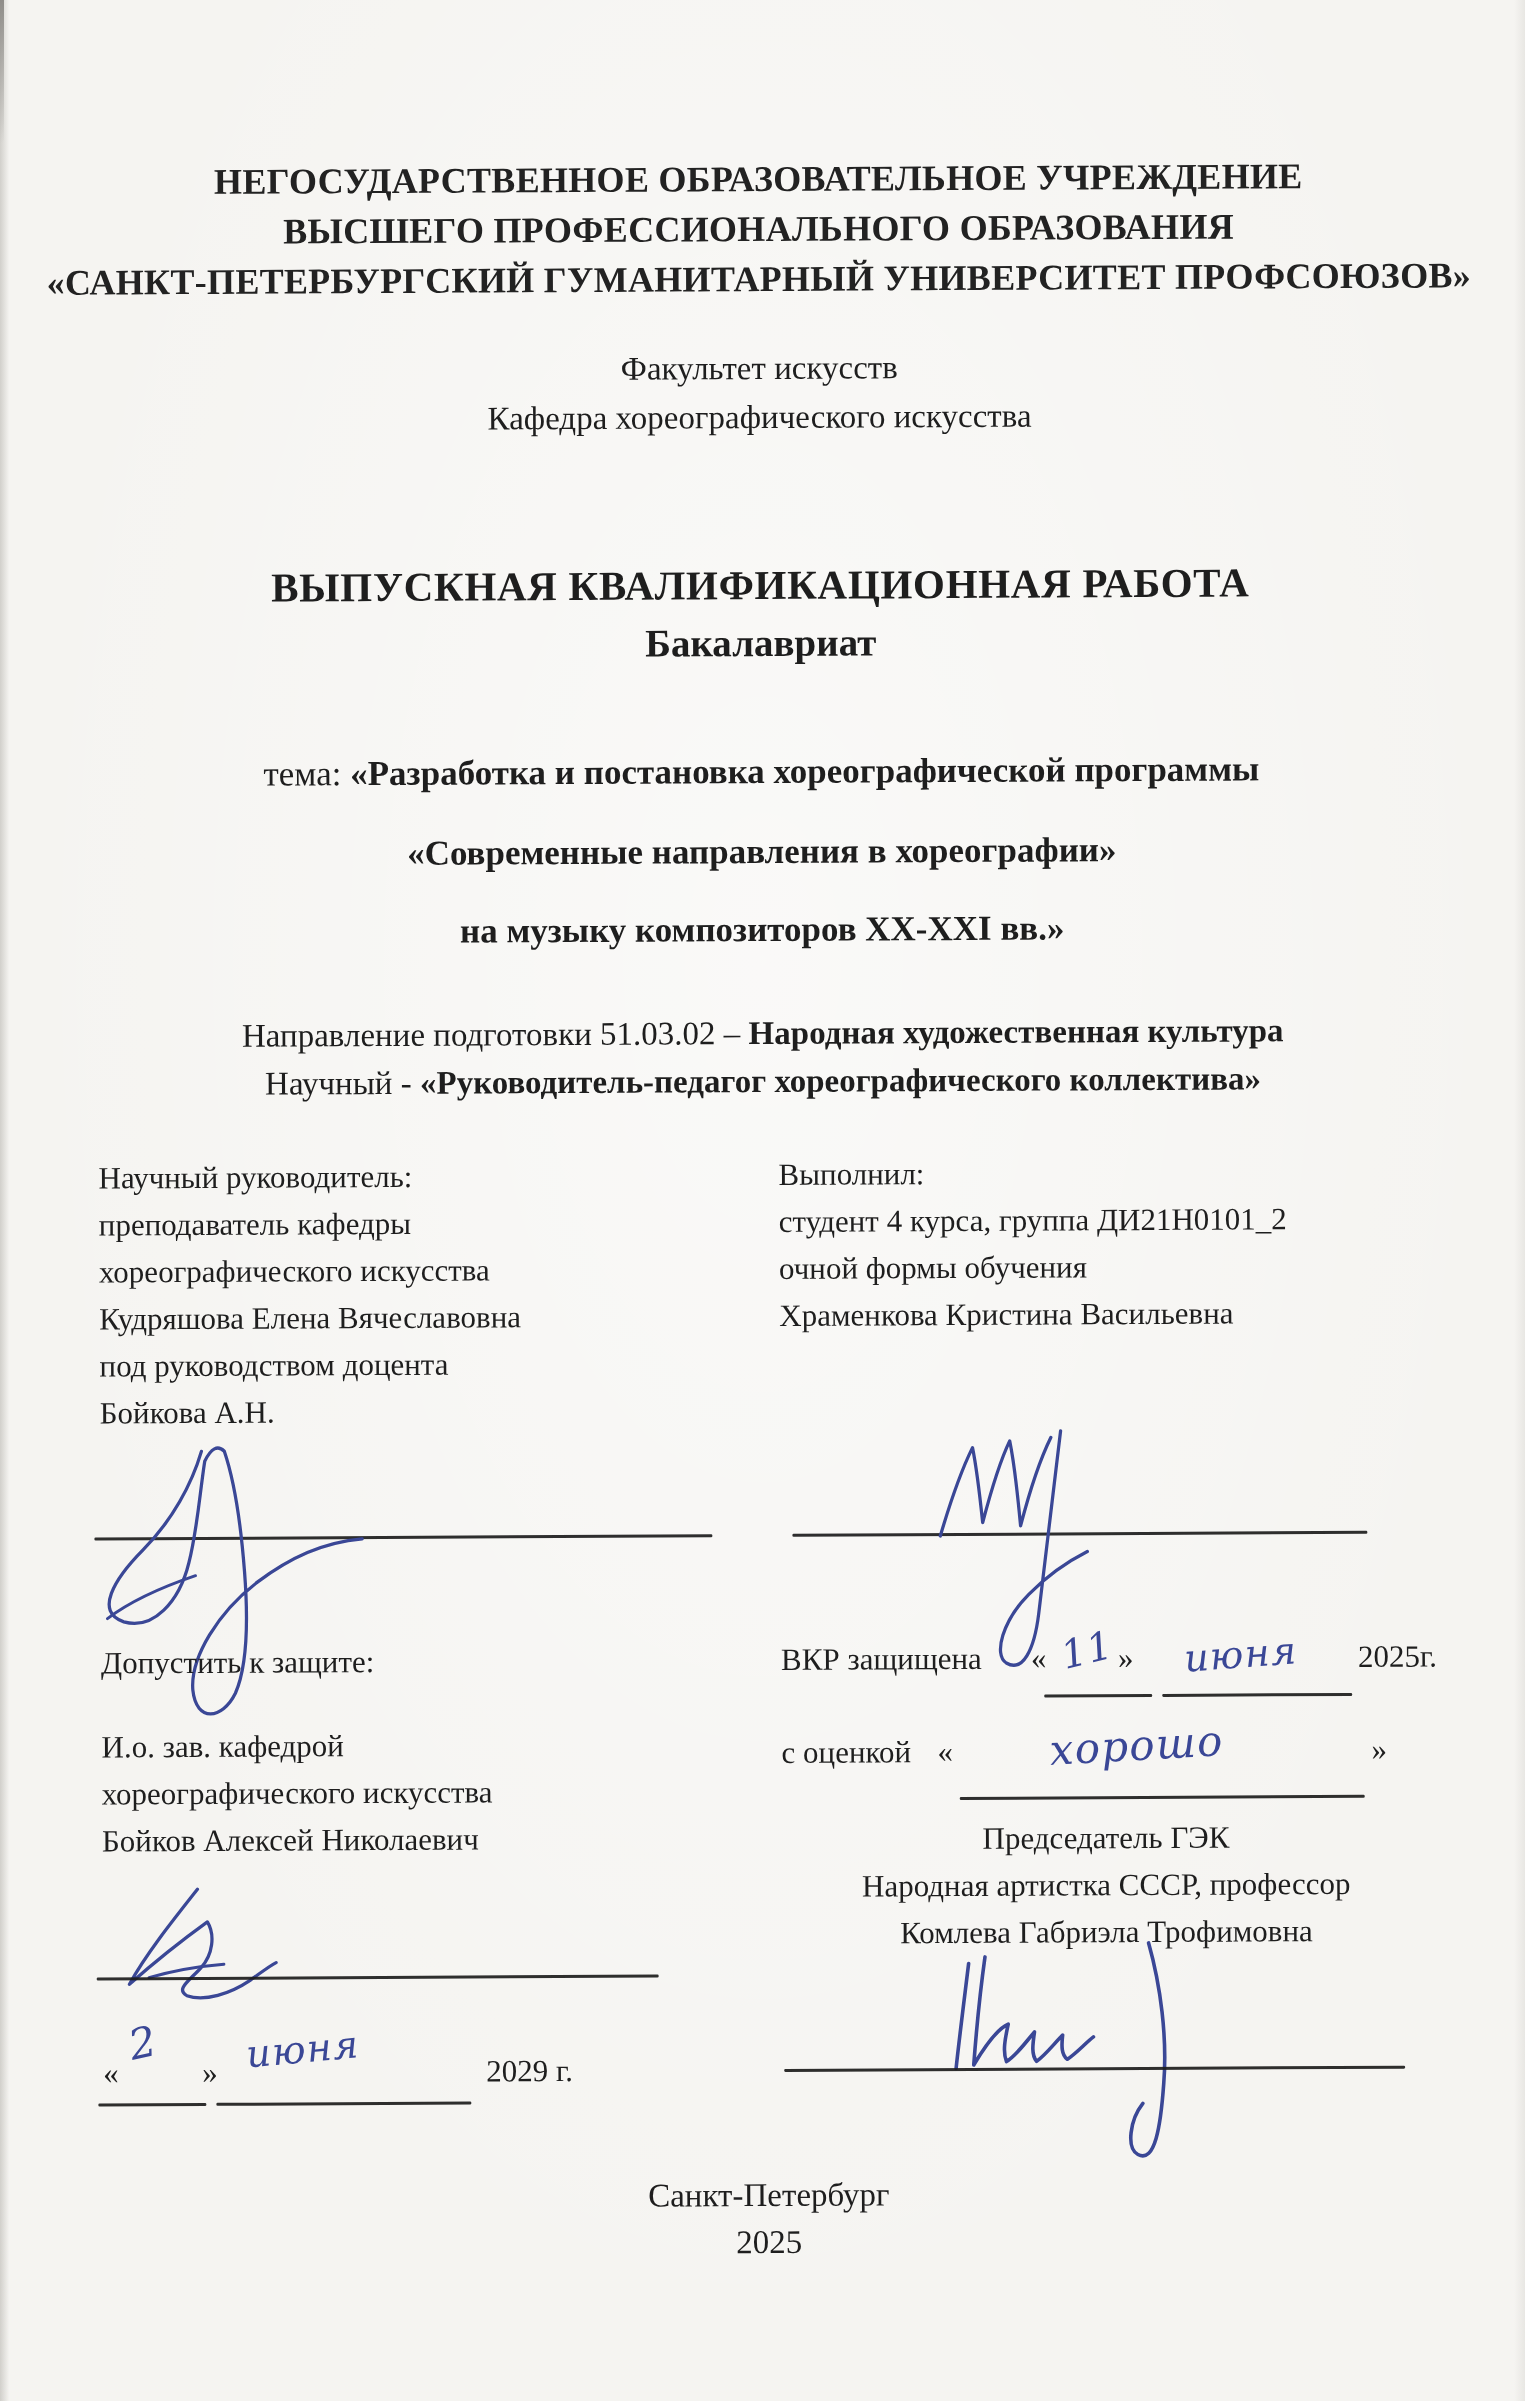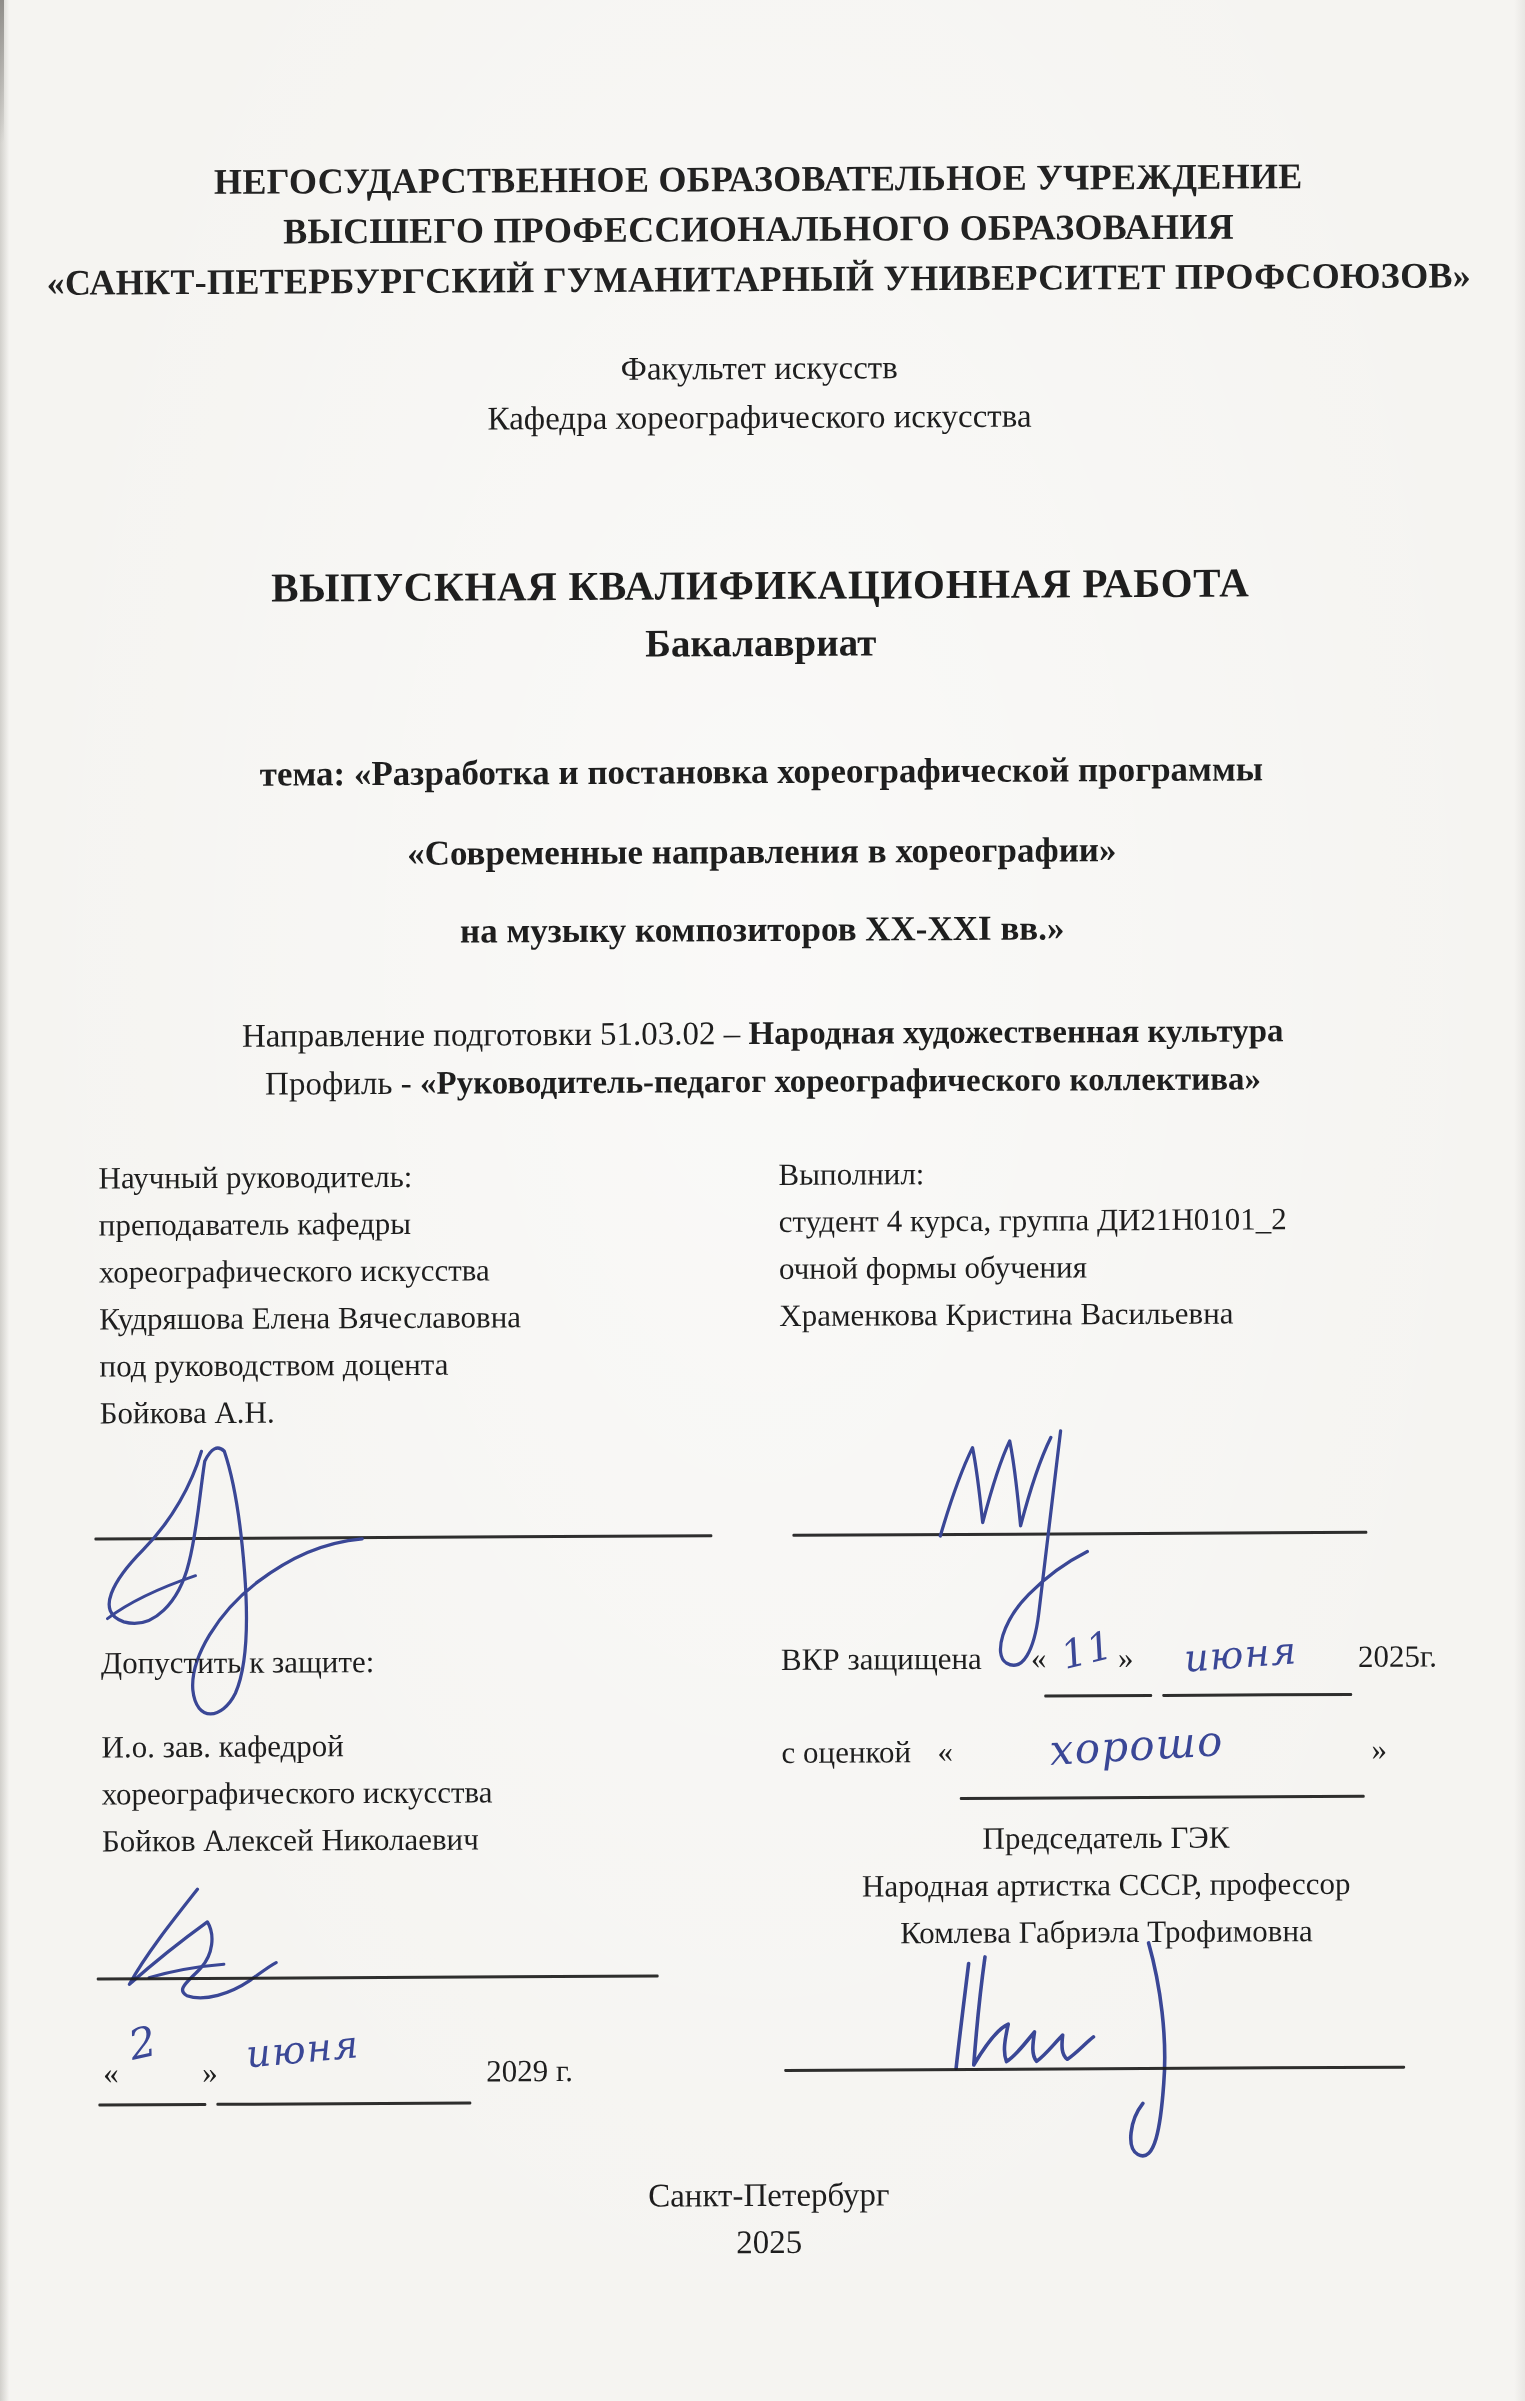--- a/index.html
+++ b/index.html
@@ -26,21 +26,21 @@
     overflow:hidden;
   }
   .skew{position:absolute;left:0;top:0;width:100%;height:100%;transform:rotate(-0.3deg);transform-origin:50% 45%;}
   .abs{position:absolute;white-space:nowrap;}
   .ctr{left:0;width:1526px;text-align:center;}
   .hdr{font-size:36px;font-weight:bold;letter-spacing:0.3px;color:#222;}
   .sub{font-size:33px;}
   .worktype{font-size:41px;font-weight:bold;letter-spacing:0.7px;}
   .level{font-size:39px;font-weight:bold;}
   .theme{font-size:35px;font-weight:bold;}
-  .theme .lbl{font-weight:bold;margin-top:24px;}
+  .theme .lbl{font-weight:normal;margin-top:24px;}
   .prog{font-size:33px;}
   .prog b{font-weight:bold;}
   .col{font-size:31px;line-height:47px;}
   .bt{font-size:31px;}
   .blk3{font-size:31px;line-height:47px;}
   .rightblk{left:775px;width:654px;text-align:center;font-size:31px;line-height:47px;}
   .rule{position:absolute;height:2.6px;background:var(--line);border-radius:1.3px;opacity:.92;}
   .hw{position:absolute;font-family:"DejaVu Serif", serif;font-style:italic;color:var(--ink);letter-spacing:1.3px;white-space:nowrap;}
   .sig{position:absolute;}
   .sig path{fill:none;stroke:var(--ink);stroke-linecap:round;stroke-linejoin:round;}
@@ -62,21 +62,21 @@
     <div class="abs ctr sub" style="top:399px;">Кафедра хореографического искусства</div>
 
     <div class="abs ctr worktype" style="top:561px;">ВЫПУСКНАЯ КВАЛИФИКАЦИОННАЯ РАБОТА</div>
     <div class="abs ctr level" style="top:620px;">Бакалавриат</div>
 
     <div class="abs ctr theme" style="top:752px;"><span class="lbl">тема:</span> <span>«Разработка и постановка хореографической программы</span></div>
     <div class="abs ctr theme" style="top:832px;">«Современные направления в хореографии»</div>
     <div class="abs ctr theme" style="top:910px;">на музыку композиторов XX-XXI вв.»</div>
 
     <div class="abs ctr prog" style="top:1015px;"><span>Направление подготовки 51.03.02 –</span> <b>Народная художественная культура</b></div>
-    <div class="abs ctr prog" style="top:1063px;"><span>Профиль -</span> <b>«Руководитель-педагог хореографического коллектива»</b></div>
+    <div class="abs ctr prog" style="top:1063px;"><span>Научный -</span> <b>«Руководитель-педагог хореографического коллектива»</b></div>
 
     <div class="abs col" style="left:98px;top:1151px;">
       <div>Научный руководитель:</div>
       <div>преподаватель кафедры</div>
       <div>хореографического искусства</div>
       <div>Кудряшова Елена Вячеславовна</div>
       <div>под руководством доцента</div>
       <div>Бойкова А.Н.</div>
     </div>
 

